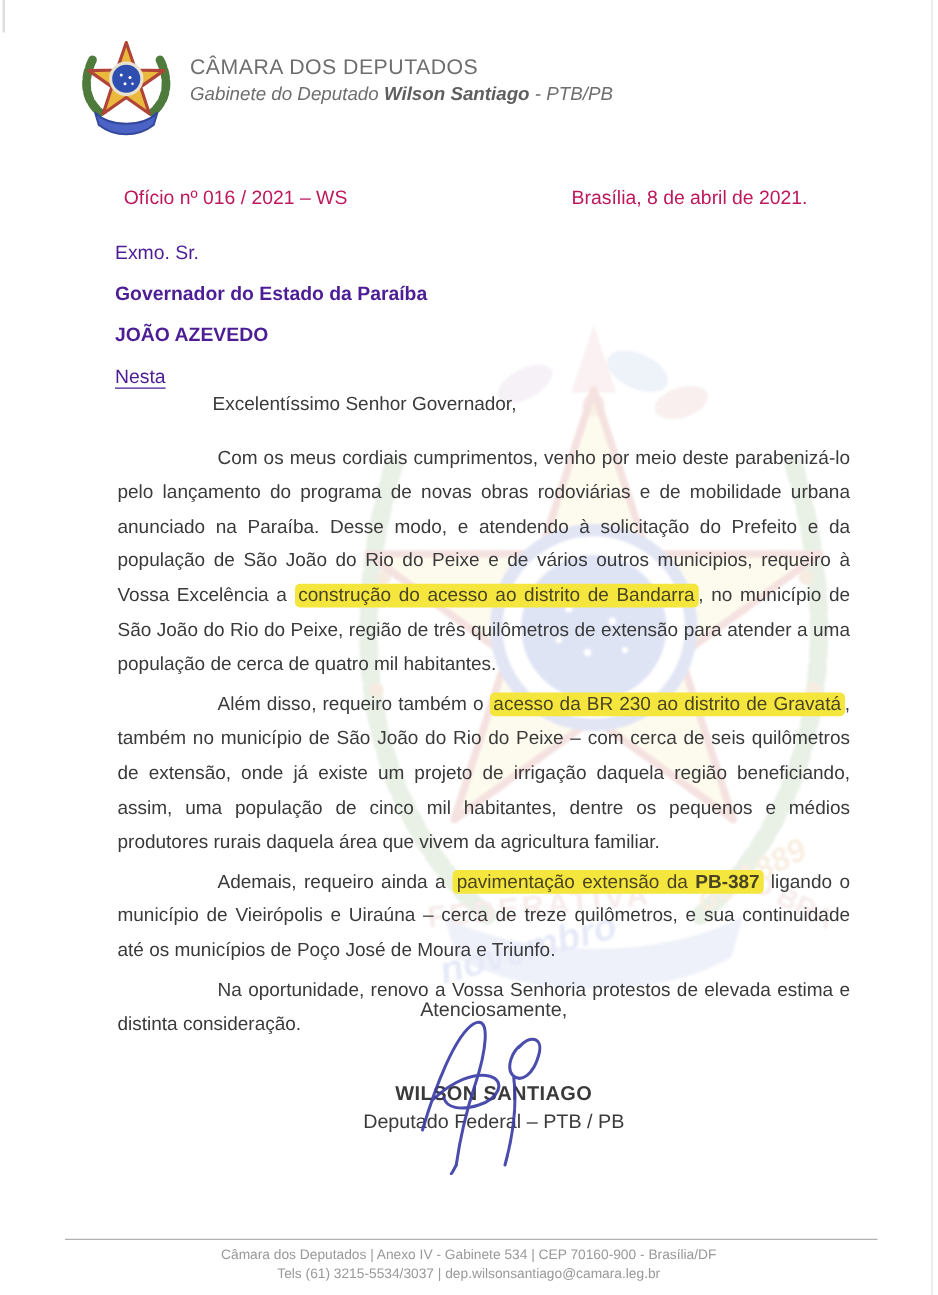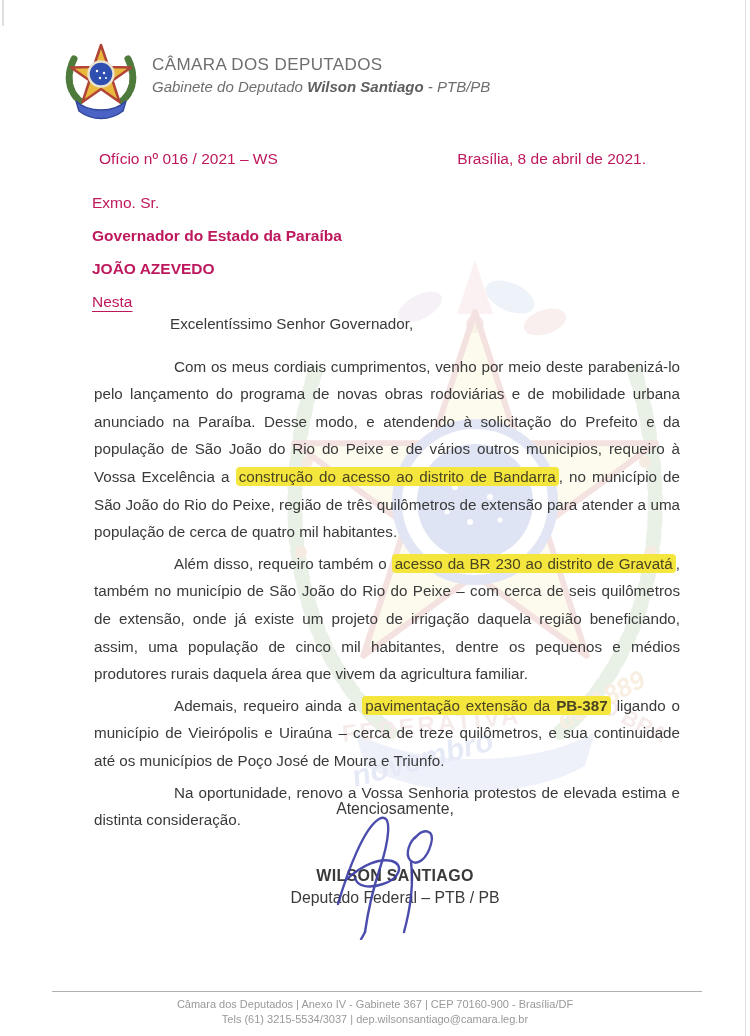--- a/index.html
+++ b/index.html
@@ -4,32 +4,32 @@
 <style>
   html,body{margin:0;padding:0;}
   body{
     width:750px;height:1036px;position:relative;background:#ffffff;
     font-family:"Liberation Sans", sans-serif;color:#3a3a3a;overflow:hidden;
   }
   .scan-edge-right{position:absolute;right:4px;top:0;bottom:0;width:1px;background:#d9d9de;opacity:.8;}
   .scan-edge-left{position:absolute;left:2px;top:0;height:26px;width:2px;background:#c9c9ce;opacity:.6;}
 
   
-  .header{position:absolute;top:41px;left:62px;display:flex;align-items:flex-start;}
+  .header{position:absolute;top:30px;left:62px;display:flex;align-items:flex-start;}
   .logo{width:78px;height:82px;flex:0 0 auto;}
   .header-text{margin-left:12px;margin-top:14px;color:#6e6e6e;}
   .header-org{font-size:17px;letter-spacing:.4px;}
   .header-office{font-size:15px;margin-top:3px;font-style:italic;}
   .header-office b{color:#5f5f5f;}
 
   
   .meta{position:absolute;top:150px;left:99px;right:104px;display:flex;justify-content:space-between;font-size:15.5px;color:#be185d;}
 
   
-  .recipient{position:absolute;top:186px;left:92px;font-size:15.5px;line-height:33px;color:#be185d;}
+  .recipient{position:absolute;top:186px;left:92px;font-size:15.5px;line-height:33px;color:#4c1d95;}
   .recipient .bold{font-weight:bold;}
   .recipient .underline{text-decoration:underline;text-underline-offset:4px;}
 
   
   .content{position:absolute;top:310px;left:90px;width:594px;font-size:15.2px;line-height:27.6px;color:#3a3a3a;}
   .greeting{text-indent:80px;margin:0 0 15px 0;}
   .para{margin:4px;text-indent:80px;text-align:justify;}
   .hl{background:#f4e63d;border-radius:4px;padding:1px 3px;box-decoration-break:clone;-webkit-box-decoration-break:clone;color:#4a4423;}
   .hl-b{font-weight:bold;}
 
@@ -136,15 +136,15 @@
     <path d="M20,96 C30,62 46,20 61,11 C76,3 70,36 62,60 C54,84 50,103 47,124"></path>
     <path d="M28,72 C45,56 62,50 74,53 C87,57 81,71 65,76 C50,81 39,78 37,70"></path>
     <path d="M47,124 C45,128 44,130 43,131"></path>
     <path d="M97,30 C106,19 117,22 113,36 C109,51 99,59 92,52 C87,46 91,33 100,27"></path>
     <path d="M93,54 C96,78 92,102 86,124"></path>
   </g>
 </svg>
 
 <div class="footer-rule"></div>
 <div class="footer">
-  <div>Câmara dos Deputados | Anexo IV - Gabinete 367 | CEP 70160-900 - Brasília/DF</div>
+  <div>Câmara dos Deputados | Anexo IV - Gabinete 534 | CEP 70160-900 - Brasília/DF</div>
   <div>Tels (61) 3215-5534/3037 | dep.wilsonsantiago@camara.leg.br</div>
 </div>
 
 </body></html>

